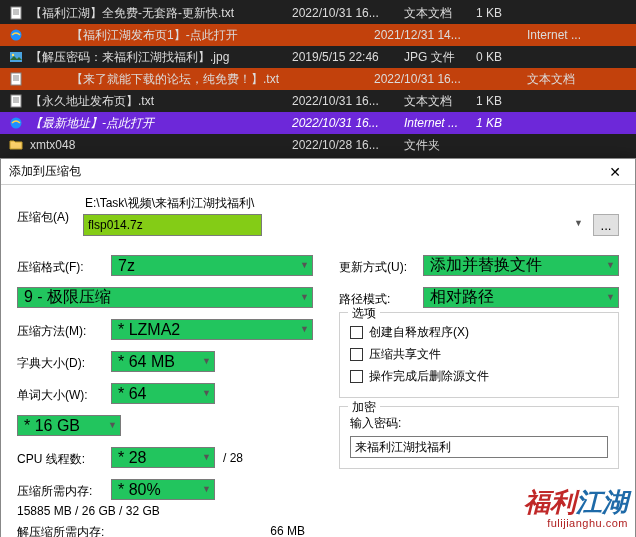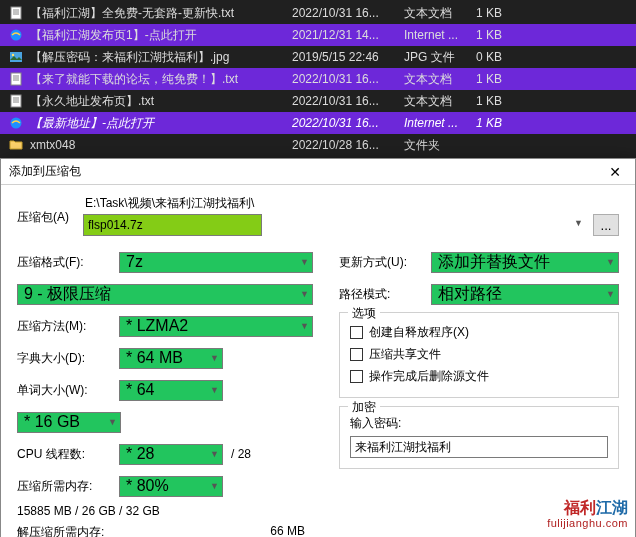--- a/index.html
+++ b/index.html
@@ -17,21 +17,21 @@
     background: #202020;
     color: #dcdcdc;
     padding: 2px 0;
   }
   .filerow {
     display: flex;
     align-items: center;
     height: 22px;
     padding: 0 8px;
   }
-  .filerow.alt { background: #6d28d9; }
+  .filerow.alt { background: #c2410c; gap: 41px; }
   .filerow.sel { background: #6d28d9; color: #fff; font-style: italic; }
   .fileicon {
     width: 16px; height: 16px;
     margin-right: 6px;
     flex: 0 0 16px;
     display: flex; align-items: center; justify-content: center;
   }
   .col-name { flex: 0 0 262px; white-space: nowrap; overflow: hidden; }
   .col-date { flex: 0 0 112px; }
   .col-type { flex: 0 0 72px; }
@@ -98,24 +98,23 @@
 
   .two-col {
     display: flex;
     gap: 26px;
   }
   .left-col { flex: 0 0 296px; }
   .right-col { flex: 1; }
 
   .formrow {
     display: flex;
-    align-items: center;
+    align-items: flex-end;
     height: 28px;
     margin-bottom: 4px;
-    gap: 8px;
   }
   .formrow .lbl { width: 94px; }
   .formrow .ctl { flex: 1; position: relative; }
   .dd {
     width: 100%;
     height: 21px;
     border: 1px solid #7a7a7a;
     background: #22c55e;
     padding: 0 16px 0 6px;
     font-size: 16px;
@@ -164,21 +163,21 @@
   .meminfo { font-size: 12px; color: #000; margin-top: 2px; }
   .memrow2 { display: flex; justify-content: space-between; width: 288px; margin-top: 6px; }
 
   
   .wm {
     position: absolute;
     right: 8px; bottom: 8px;
     text-align: right;
     line-height: 1.1;
   }
-  .wm-top { font-size: 16px; font-weight: bold; color: #c02828; }
+  .wm-top { font-size: 26px; font-weight: bold; color: #c02828; font-style: italic; }
   .wm-top .alt { color: #1e6aa8; }
   .wm-bot { font-size: 11px; color: #b02020; letter-spacing: 0.5px; }
 </style>
 </head>
 <body>
 
 <div class="filelist">
 <div class="filerow">
       <span class="fileicon">
         <svg width="14" height="14" viewBox="0 0 14 14">

